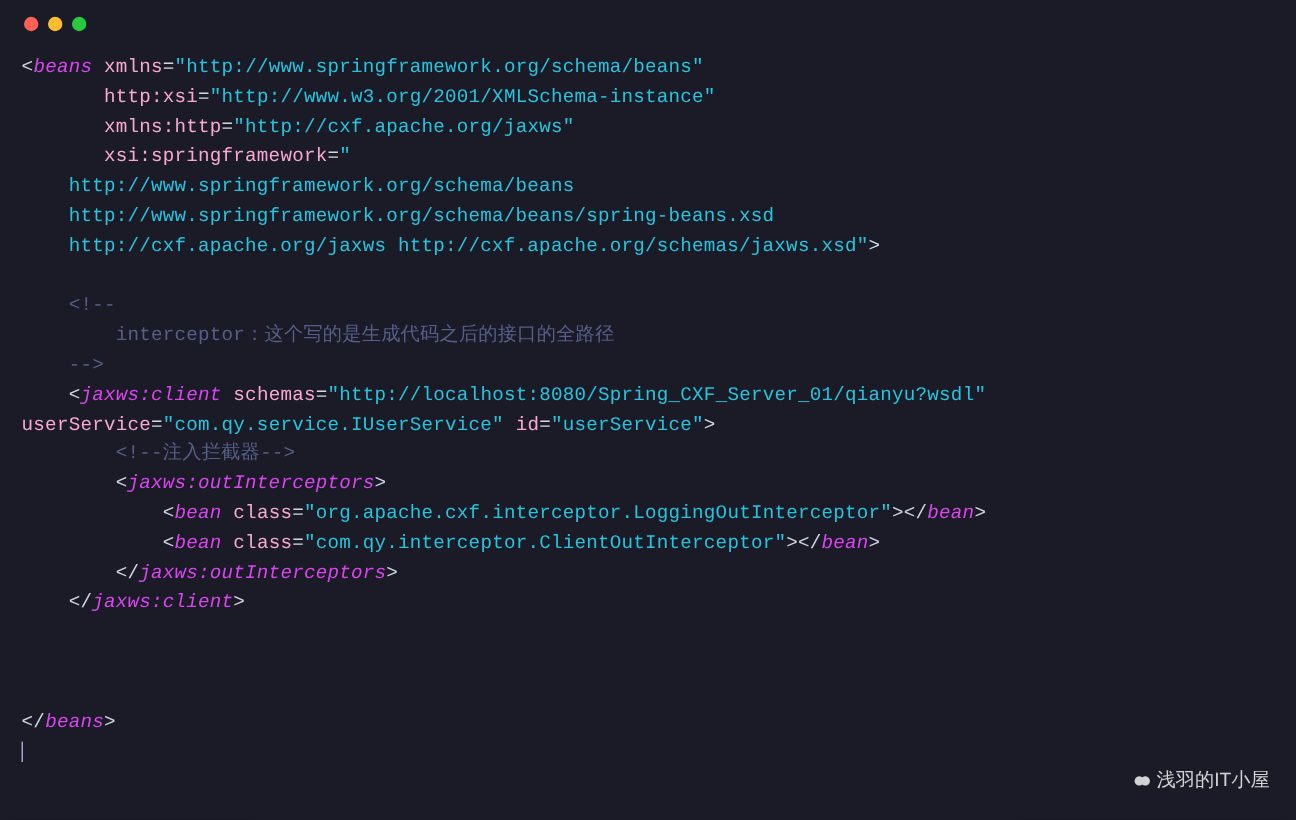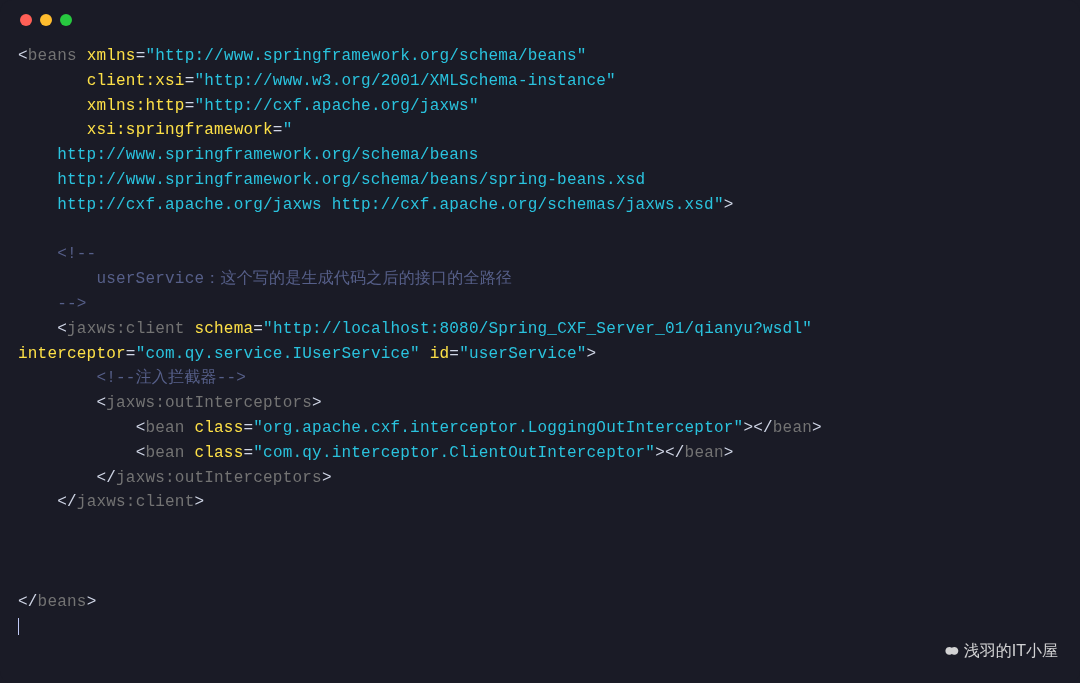--- a/index.html
+++ b/index.html
@@ -35,22 +35,22 @@
   }
   .dot.red    { background: #ff5f56; }
   .dot.yellow { background: #ffbd2e; }
   .dot.green  { background: #27c93f; }
   .code {
     padding: 8px 18px 0 18px;
     white-space: pre;
     letter-spacing: 0.2px;
   }
   .punct   { color: #d0d6e6; }
-  .tag     { color: #737373; }
-  .attr    { color: #fde047; }
+  .tag     { color: #d946ef; font-style: italic; }
+  .attr    { color: #f9a8d4; }
   .string  { color: #2ac3de; }
   .comment { color: #565f89; }
   .plain   { color: #c0caf5; }
   .watermark {
     position: absolute;
     right: 22px;
     bottom: 18px;
     display: flex;
     align-items: center;
     gap: 6px;
@@ -75,32 +75,32 @@
 </head>
 <body>
 
 <div class="window">
   <div class="titlebar">
     <div class="dot red"></div>
     <div class="dot yellow"></div>
     <div class="dot green"></div>
   </div>
   <div class="code" id="code-block"><span class="punct">&lt;</span><span class="tag">beans</span><span class="plain"> </span><span class="attr">xmlns</span><span class="punct">=</span><span class="string">"http://www.springframework.org/schema/beans"</span>
-<span class="plain">       </span><span class="attr">client:xsi</span><span class="punct">=</span><span class="string">"http://www.w3.org/2001/XMLSchema-instance"</span>
+<span class="plain">       </span><span class="attr">http:xsi</span><span class="punct">=</span><span class="string">"http://www.w3.org/2001/XMLSchema-instance"</span>
 <span class="plain">       </span><span class="attr">xmlns:http</span><span class="punct">=</span><span class="string">"http://cxf.apache.org/jaxws"</span>
 <span class="plain">       </span><span class="attr">xsi:springframework</span><span class="punct">=</span><span class="string">"</span>
 <span class="string">    http://www.springframework.org/schema/beans</span>
 <span class="string">    http://www.springframework.org/schema/beans/spring-beans.xsd</span>
 <span class="string">    http://cxf.apache.org/jaxws http://cxf.apache.org/schemas/jaxws.xsd"</span><span class="punct">&gt;</span>
 <span class="plain"></span>
 <span class="plain">    </span><span class="comment">&lt;!--</span>
-<span class="comment">        userService：这个写的是生成代码之后的接口的全路径</span>
+<span class="comment">        interceptor：这个写的是生成代码之后的接口的全路径</span>
 <span class="plain">    </span><span class="comment">--&gt;</span>
-<span class="plain">    </span><span class="punct">&lt;</span><span class="tag">jaxws:client</span><span class="plain"> </span><span class="attr">schema</span><span class="punct">=</span><span class="string">"http://localhost:8080/Spring_CXF_Server_01/qianyu?wsdl"</span><span class="plain"> </span>
-<span class="attr">interceptor</span><span class="punct">=</span><span class="string">"com.qy.service.IUserService"</span><span class="plain"> </span><span class="attr">id</span><span class="punct">=</span><span class="string">"userService"</span><span class="punct">&gt;</span>
+<span class="plain">    </span><span class="punct">&lt;</span><span class="tag">jaxws:client</span><span class="plain"> </span><span class="attr">schemas</span><span class="punct">=</span><span class="string">"http://localhost:8080/Spring_CXF_Server_01/qianyu?wsdl"</span><span class="plain"> </span>
+<span class="attr">userService</span><span class="punct">=</span><span class="string">"com.qy.service.IUserService"</span><span class="plain"> </span><span class="attr">id</span><span class="punct">=</span><span class="string">"userService"</span><span class="punct">&gt;</span>
 <span class="plain">        </span><span class="comment">&lt;!--注入拦截器--&gt;</span>
 <span class="plain">        </span><span class="punct">&lt;</span><span class="tag">jaxws:outInterceptors</span><span class="punct">&gt;</span>
 <span class="plain">            </span><span class="punct">&lt;</span><span class="tag">bean</span><span class="plain"> </span><span class="attr">class</span><span class="punct">=</span><span class="string">"org.apache.cxf.interceptor.LoggingOutInterceptor"</span><span class="punct">&gt;&lt;/</span><span class="tag">bean</span><span class="punct">&gt;</span>
 <span class="plain">            </span><span class="punct">&lt;</span><span class="tag">bean</span><span class="plain"> </span><span class="attr">class</span><span class="punct">=</span><span class="string">"com.qy.interceptor.ClientOutInterceptor"</span><span class="punct">&gt;&lt;/</span><span class="tag">bean</span><span class="punct">&gt;</span>
 <span class="plain">        </span><span class="punct">&lt;/</span><span class="tag">jaxws:outInterceptors</span><span class="punct">&gt;</span>
 <span class="plain">    </span><span class="punct">&lt;/</span><span class="tag">jaxws:client</span><span class="punct">&gt;</span>
 <span class="plain"></span>
 <span class="plain"></span>
 <span class="plain"></span>
 <span class="punct">&lt;/</span><span class="tag">beans</span><span class="punct">&gt;</span>

